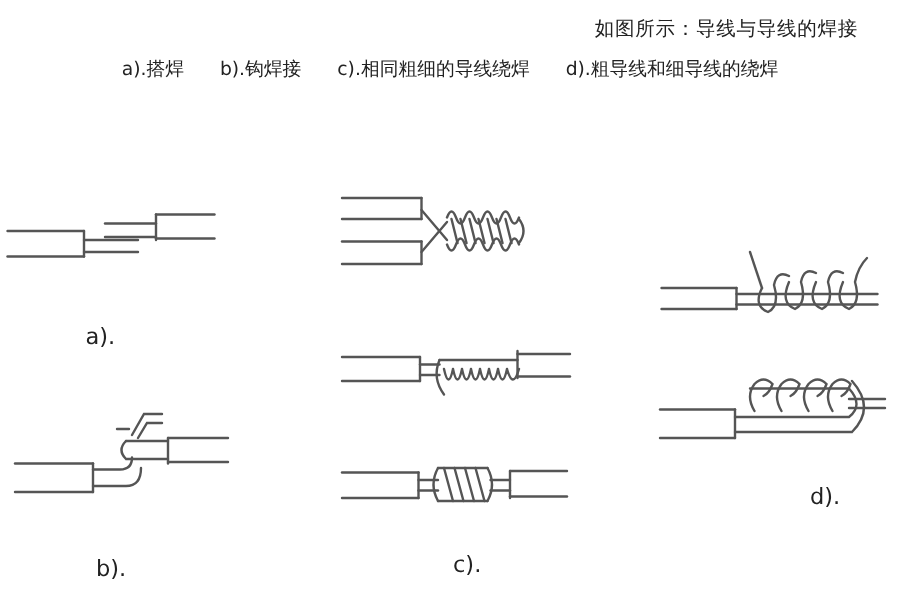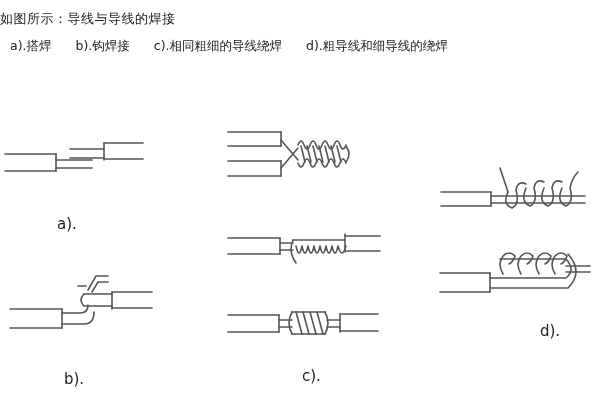--- a/index.html
+++ b/index.html
@@ -1,20 +1,20 @@
 <!DOCTYPE html>
 <html><head>
   <meta charset="utf-8">
   <style>
     html, body { margin: 0; padding: 0; background: #ffffff; }
     body { width: 600px; height: 400px; position: relative; overflow: hidden;
            font-family: "DejaVu Sans", sans-serif; color: #222; }
-    .title { position: absolute; top: 10px; left: 0; width: 572px; text-align: left;
+    .title { position: absolute; top: 10px; left: 0; width: 572px; text-align: right;
              font-size: 13px; letter-spacing: 0.5px; }
-    .legend { position: absolute; top: 38px; left: 0; width: 600px; 
+    .legend { position: absolute; top: 38px; left: 0; width: 600px; text-align: center;
               font-size: 12.5px; }
     .legend span { margin: 0 10px; }
     .label { position: absolute; font-size: 15px; }
     svg.drawing { position: absolute; left: 0; top: 0; }
   </style>
 </head>
 <body>
 
 <div class="title">如图所示：导线与导线的焊接</div>
 

